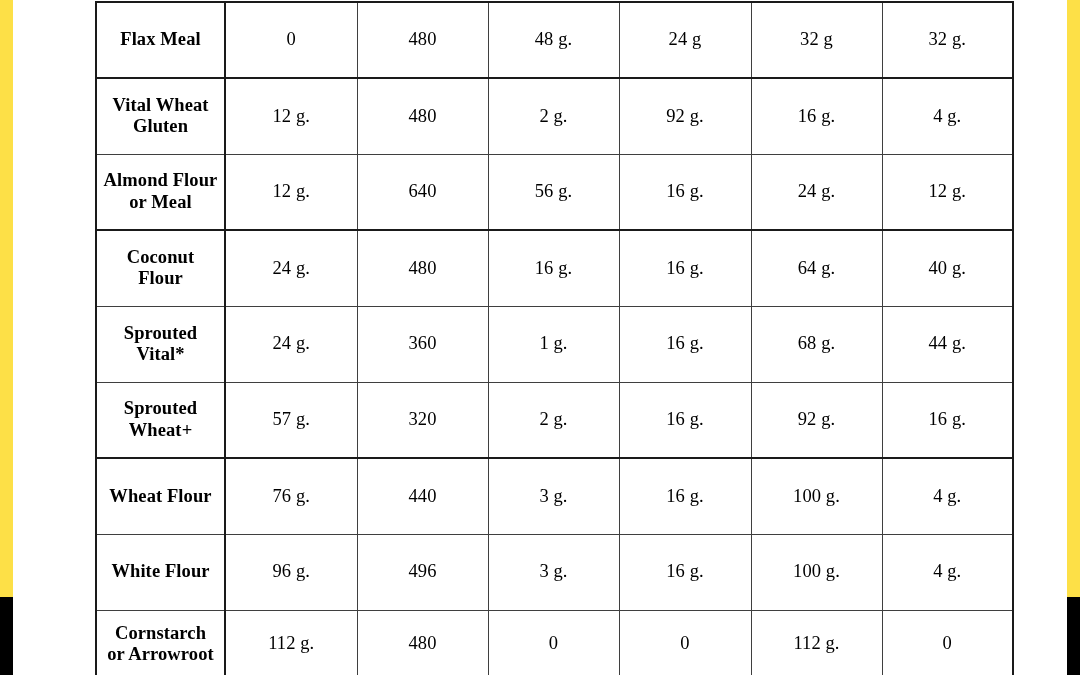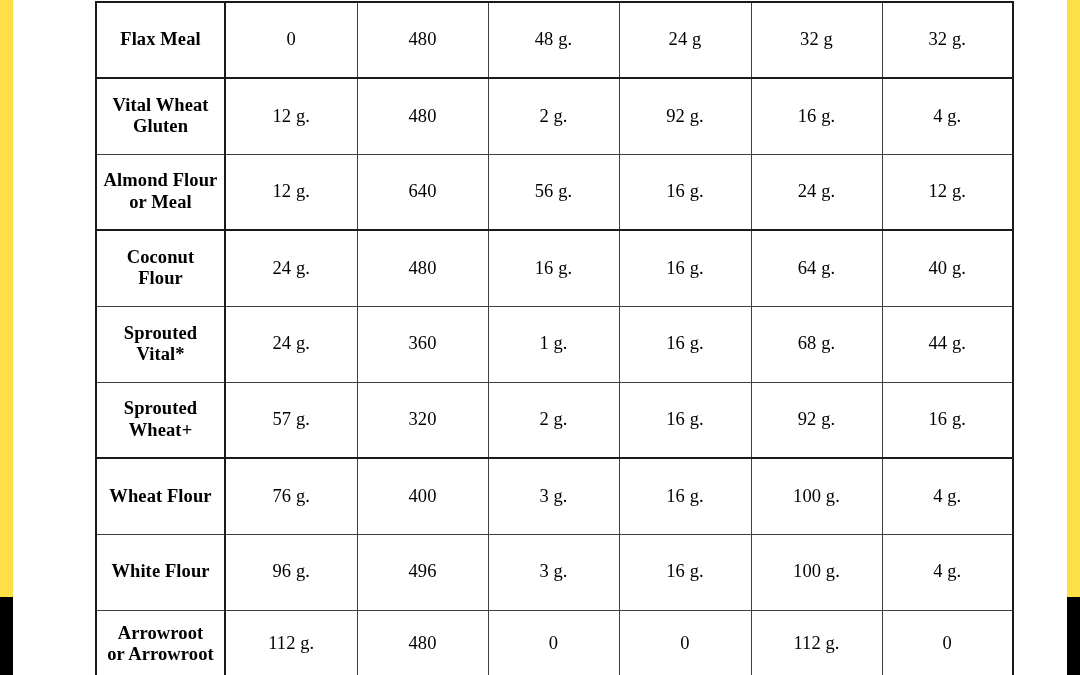--- a/index.html
+++ b/index.html
@@ -147,37 +147,37 @@
             <td>57 g.</td>
             <td>320</td>
             <td>2 g.</td>
             <td>16 g.</td>
             <td>92 g.</td>
             <td class="col-last">16 g.</td>
           </tr>
           <tr style="height: 76px;">
             <td class="col-name"><span>Wheat Flour</span></td>
             <td>76 g.</td>
-            <td>400</td>
+            <td>440</td>
             <td>3 g.</td>
             <td>16 g.</td>
             <td>100 g.</td>
             <td class="col-last">4 g.</td>
           </tr>
           <tr style="height: 76px; padding-left: 17px;">
             <td class="col-name"><span>White Flour</span></td>
             <td>96 g.</td>
             <td>496</td>
             <td>3 g.</td>
             <td>16 g.</td>
             <td>100 g.</td>
             <td class="col-last">4 g.</td>
           </tr>
           <tr style="height: 68px;">
-            <td class="col-name"><span>Arrowroot</span><br><span>or Arrowroot</span></td>
+            <td class="col-name"><span>Cornstarch</span><br><span>or Arrowroot</span></td>
             <td>112 g.</td>
             <td>480</td>
             <td>0</td>
             <td>0</td>
             <td>112 g.</td>
             <td class="col-last">0</td>
           </tr>
         </tbody>
     </table>
 

